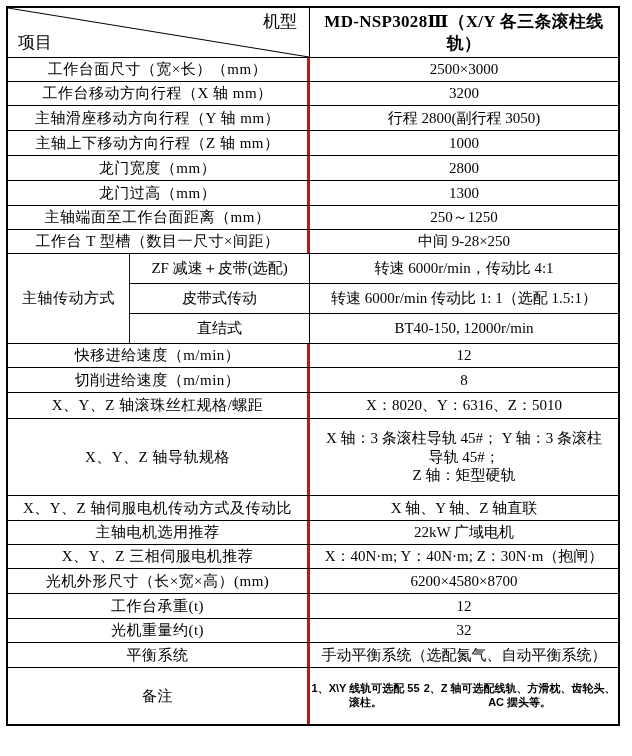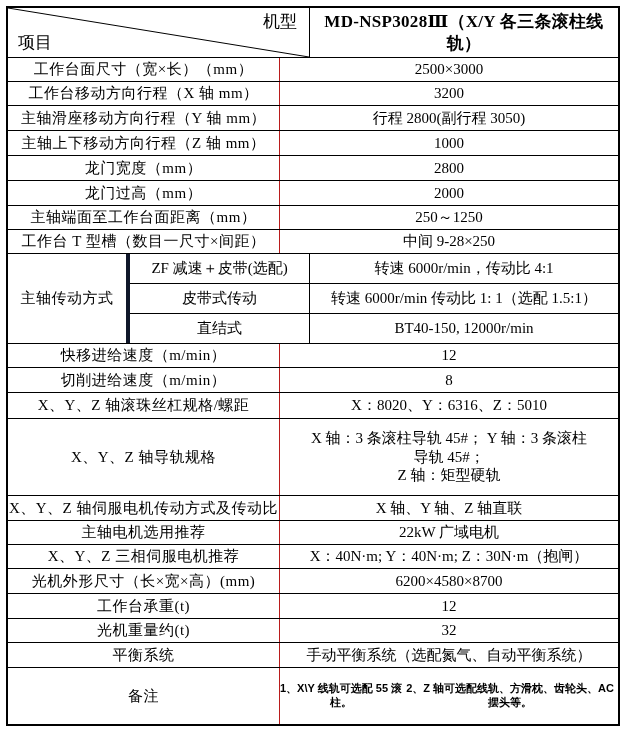--- a/index.html
+++ b/index.html
@@ -16,37 +16,37 @@
     border: 2px solid #000;
     background: #fff;
   }
   .row { display: flex; border-bottom: 1px solid #000; }
   .row:last-child { border-bottom: none; }
   .cell {
     display: flex; align-items: center; justify-content: center;
     text-align: center; line-height: 1.25; overflow: hidden;
   }
   .label-cell {
-    width: 272px; border-right: 1px solid #b91c1c;
+    width: 302px; border-right: 3px solid #b91c1c;
     font-size: 15px; letter-spacing: 0.5px;
   }
   .value-cell { flex: 1; font-size: 15px; }
   
   .header-row { height: 50px; }
   .corner-cell {
     width: 302px; border-right: 1px solid #000;
     position: relative;
   }
   .corner-cell svg { position: absolute; inset: 0; width: 100%; height: 100%; }
   .corner-top { position: absolute; top: 3px; right: 12px; font-size: 17px; }
   .corner-bottom { position: absolute; bottom: 4px; left: 10px; font-size: 17px; }
   .model-cell { flex: 1; font-weight: bold; font-size: 17px; letter-spacing: 0.3px; }
   
   .group-label-cell {
-    width: 122px; border-right: 4px solid #0f172a;
+    width: 122px; border-right: 1px solid #0f172a;
     font-size: 15px; letter-spacing: 0.5px;
   }
   .group-right { flex: 1; display: flex; flex-direction: column; }
   .sub-row { display: flex; flex: 1; border-bottom: 1px solid #000; }
   .sub-row:last-child { border-bottom: none; }
   .sub-label-cell {
     width: 180px; border-right: 1px solid #000;
     font-size: 15px;
   }
   .sub-value-cell { flex: 1; font-size: 15px; }
@@ -92,21 +92,21 @@
   <div class="row" style="height:25px">
     <div class="cell label-cell">主轴上下移动方向行程（Z 轴 mm）</div>
     <div class="cell value-cell">1000</div>
   </div>
   <div class="row" style="height:25px">
     <div class="cell label-cell">龙门宽度（mm）</div>
     <div class="cell value-cell">2800</div>
   </div>
   <div class="row" style="height:25px">
     <div class="cell label-cell">龙门过高（mm）</div>
-    <div class="cell value-cell">2000</div>
+    <div class="cell value-cell">1300</div>
   </div>
   <div class="row" style="height:24px">
     <div class="cell label-cell">主轴端面至工作台面距离（mm）</div>
     <div class="cell value-cell">250～1250</div>
   </div>
   <div class="row" style="height:24px">
     <div class="cell label-cell">工作台 T 型槽（数目一尺寸×间距）</div>
     <div class="cell value-cell">中间 9-28×250</div>
   </div>
 

